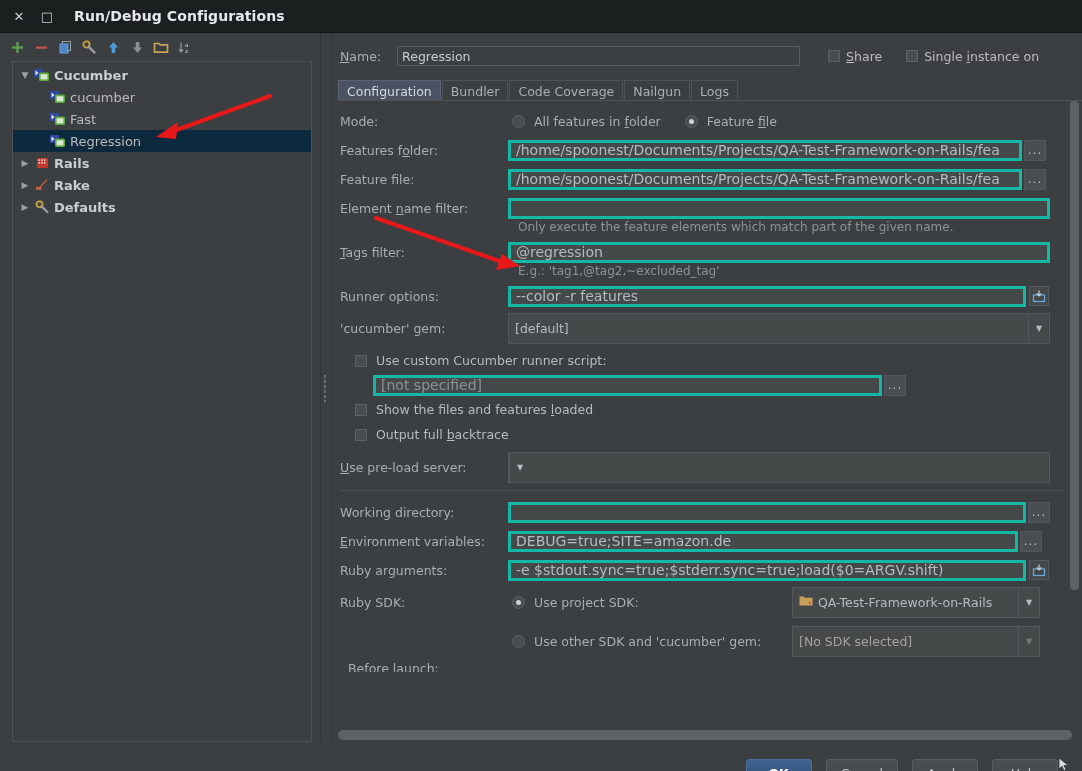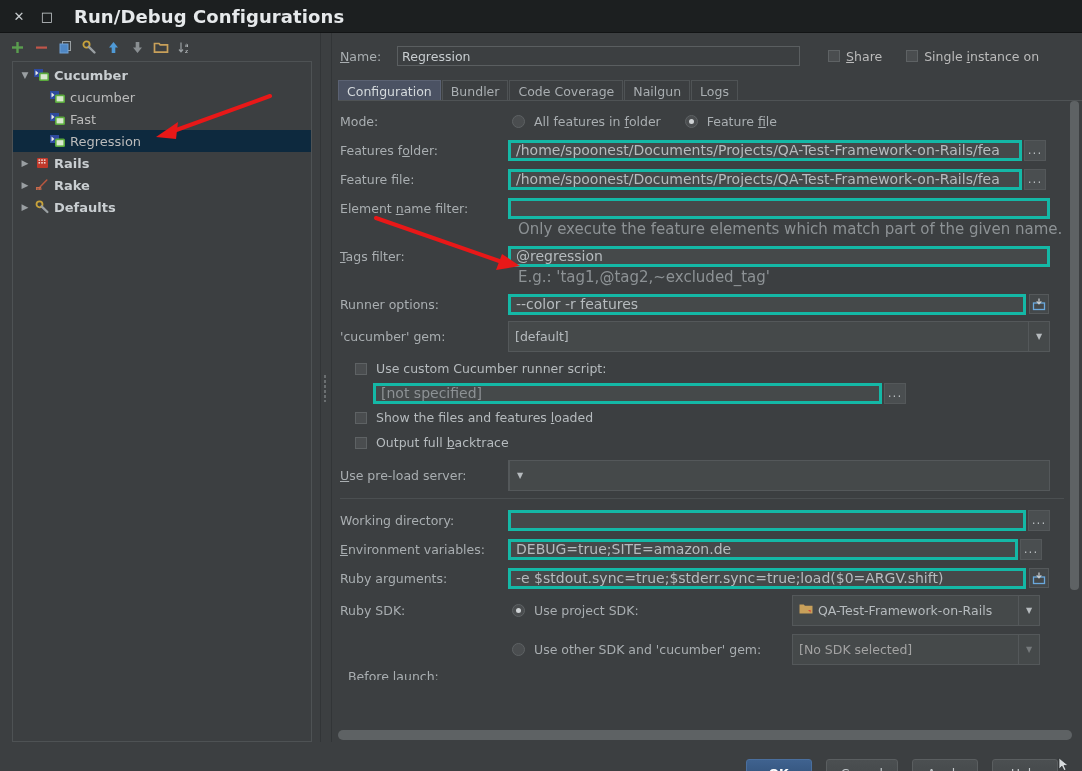--- a/index.html
+++ b/index.html
@@ -11,21 +11,21 @@
     -webkit-font-smoothing:antialiased;
   }
   
   #titlebar{
     height:32px;background:#1c1f20;display:flex;align-items:center;
     border-bottom:1px solid #121415;
   }
   .tb-btn{width:22px;height:22px;margin-left:6px;display:flex;align-items:center;
     justify-content:center;color:#c8cdd0;font-size:13px;}
   .tb-btn:first-child{margin-left:8px;}
-  #title-text{margin-left:16px;font-weight:bold;font-size:18px;color:#e6e9eb;letter-spacing:.1px;}
+  #title-text{margin-left:16px;font-weight:bold;font-size:14px;color:#e6e9eb;letter-spacing:.1px;}
 
   
   #body{height:709px;display:flex;position:relative;}
 
   
   #left{width:320px;background:#3c3f41;display:flex;flex-direction:column;position:relative;}
   #lefttoolbar{height:28px;display:flex;align-items:center;padding:0 6px;gap:2px;}
   .tbicon{width:22px;height:22px;display:flex;align-items:center;justify-content:center;}
   .tbicon svg{display:block;}
 
@@ -99,21 +99,21 @@
   .combo{
     height:31px;background:#45494a;border:1px solid #54585a;display:flex;align-items:center;
     box-sizing:border-box;overflow:hidden;
   }
   .combo .val{flex:1;padding:0 6px;font-size:12.5px;color:#b6bbbe;white-space:nowrap;overflow:hidden;
     display:flex;align-items:center;gap:5px;}
   .combo .arrow{width:20px;height:100%;display:flex;align-items:center;justify-content:center;
     color:#b6bbbe;font-size:8px;border-left:1px solid #54585a;background:#45494a;}
   .combo.disabled .val{color:#a3a3a3;}
   .combo.disabled .arrow{color:#75797b;}
-  .hint{font-size:15px;color:#8d9295;padding-left:188px;margin:-2px 0 6px 0;}
+  .hint{font-size:12px;color:#8d9295;padding-left:188px;margin:-2px 0 6px 0;}
   .cbrow{display:flex;align-items:center;gap:9px;padding-left:25px;margin-bottom:7px;}
   .cbrow .t{font-size:12.5px;color:#b6bbbe;}
   .radiorow{display:flex;align-items:center;gap:9px;}
   .sep{height:1px;background:#4b4f51;margin:7px 10px 9px 10px;}
 
   
   #vscroll{position:absolute;right:3px;top:0;width:9px;height:100%;}
   #vthumb{position:absolute;left:0;top:0;width:9px;background:#5e6264;border-radius:4px;}
   #hscrollwrap{height:14px;padding:0 10px 0 8px;display:flex;align-items:center;}
   #hthumb{height:10px;background:#5e6264;border-radius:5px;width:100%;}

